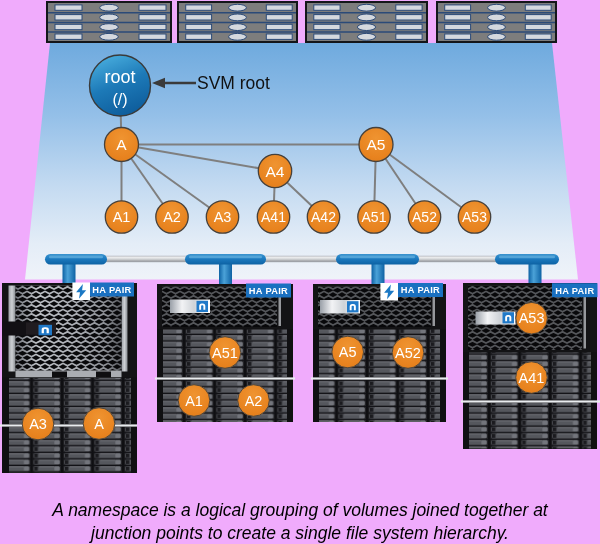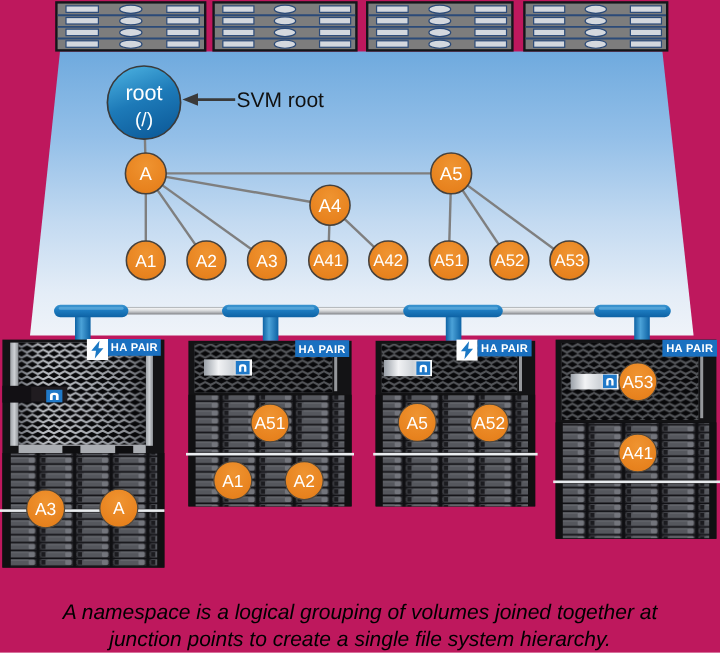--- a/index.html
+++ b/index.html
@@ -1,16 +1,16 @@
 <!DOCTYPE html>
 <html><head>
 <meta charset="utf-8">
 <style>
   html,body{margin:0;padding:0;background:#ffffff;}
-  #canvas{position:relative;width:600px;height:544px;background:#be185d;overflow:hidden;
+  #canvas{position:relative;width:600px;height:544px;background:#f0abfc;overflow:hidden;
     font-family:"Liberation Sans",sans-serif;}
   svg{position:absolute;top:0;left:0;}
 </style>
 </head>
 <body>
 <div id="canvas">
 <svg width="600" height="544" viewBox="0 0 600 544" font-family="Liberation Sans, sans-serif">
 <defs>
   <linearGradient id="trap" x1="0" y1="0" x2="0" y2="1">
     <stop offset="0" stop-color="#6faade"></stop>

